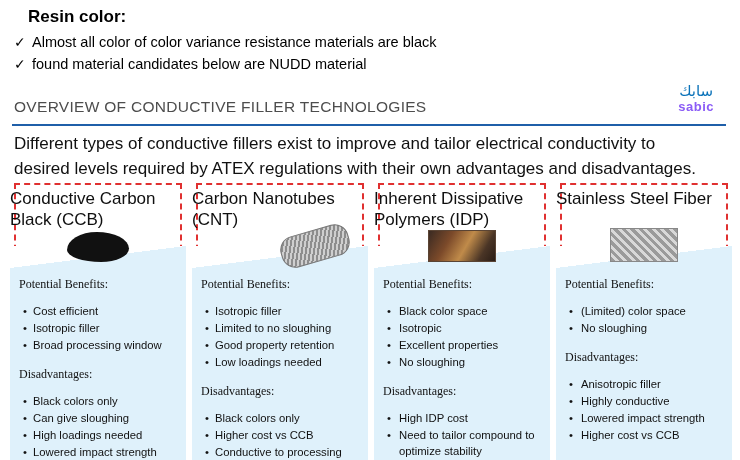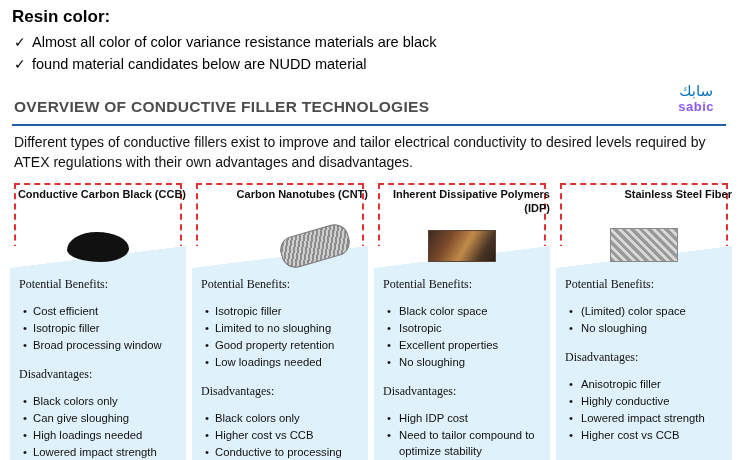--- a/index.html
+++ b/index.html
@@ -18,21 +18,21 @@
 
   
   .annot {
     padding: 6px 10px 0 10px;
   }
   .annot-title {
     font-size: 17px;
     font-weight: bold;
     color: #000000;
     line-height: 1.3;
-    margin: 0 0 4px 2px;
+    margin: 0 0 4px 18px;
   }
   .annot-line {
     display: flex;
     align-items: flex-start;
     font-size: 14.5px;
     color: #000000;
     line-height: 1.5;
     margin-left: 4px;
   }
   .annot-check {
@@ -76,37 +76,37 @@
     margin-top: 1px;
   }
 
   .slide-title {
     position: absolute;
     left: 14px;
     top: 18px;
     font-size: 15.5px;
     color: #4d4d4d;
     letter-spacing: 0.3px;
-    font-weight: bold;
+    font-weight: normal;
   }
   .title-rule {
     position: absolute;
     left: 12px;
     top: 44px;
     width: 714px;
     height: 2px;
     background: #1f5fa9;
   }
 
   .intro {
     position: absolute;
     left: 14px;
     top: 52px;
     width: 700px;
-    font-size: 14px;
+    font-size: 17px;
     color: #111111;
     line-height: 1.45;
   }
 
   
   .columns {
     position: absolute;
     left: 10px;
     top: 100px;
     width: 722px;
@@ -143,23 +143,23 @@
     height: 78px;
     border: 2px dashed #e03030;
     box-sizing: border-box;
     pointer-events: none;
   }
   .col-title {
     position: absolute;
     left: 0;
     right: 0;
     top: 8px;
-    text-align: right;
-    font-size: 11px;
-    font-weight: bold;
+    text-align: left;
+    font-size: 17px;
+    font-weight: normal;
     color: #0f0f0f;
     line-height: 1.25;
     z-index: 2;
   }
   .col-img {
     position: absolute;
     left: 50%;
     transform: translateX(-50%);
     bottom: 6px;
     z-index: 2;

